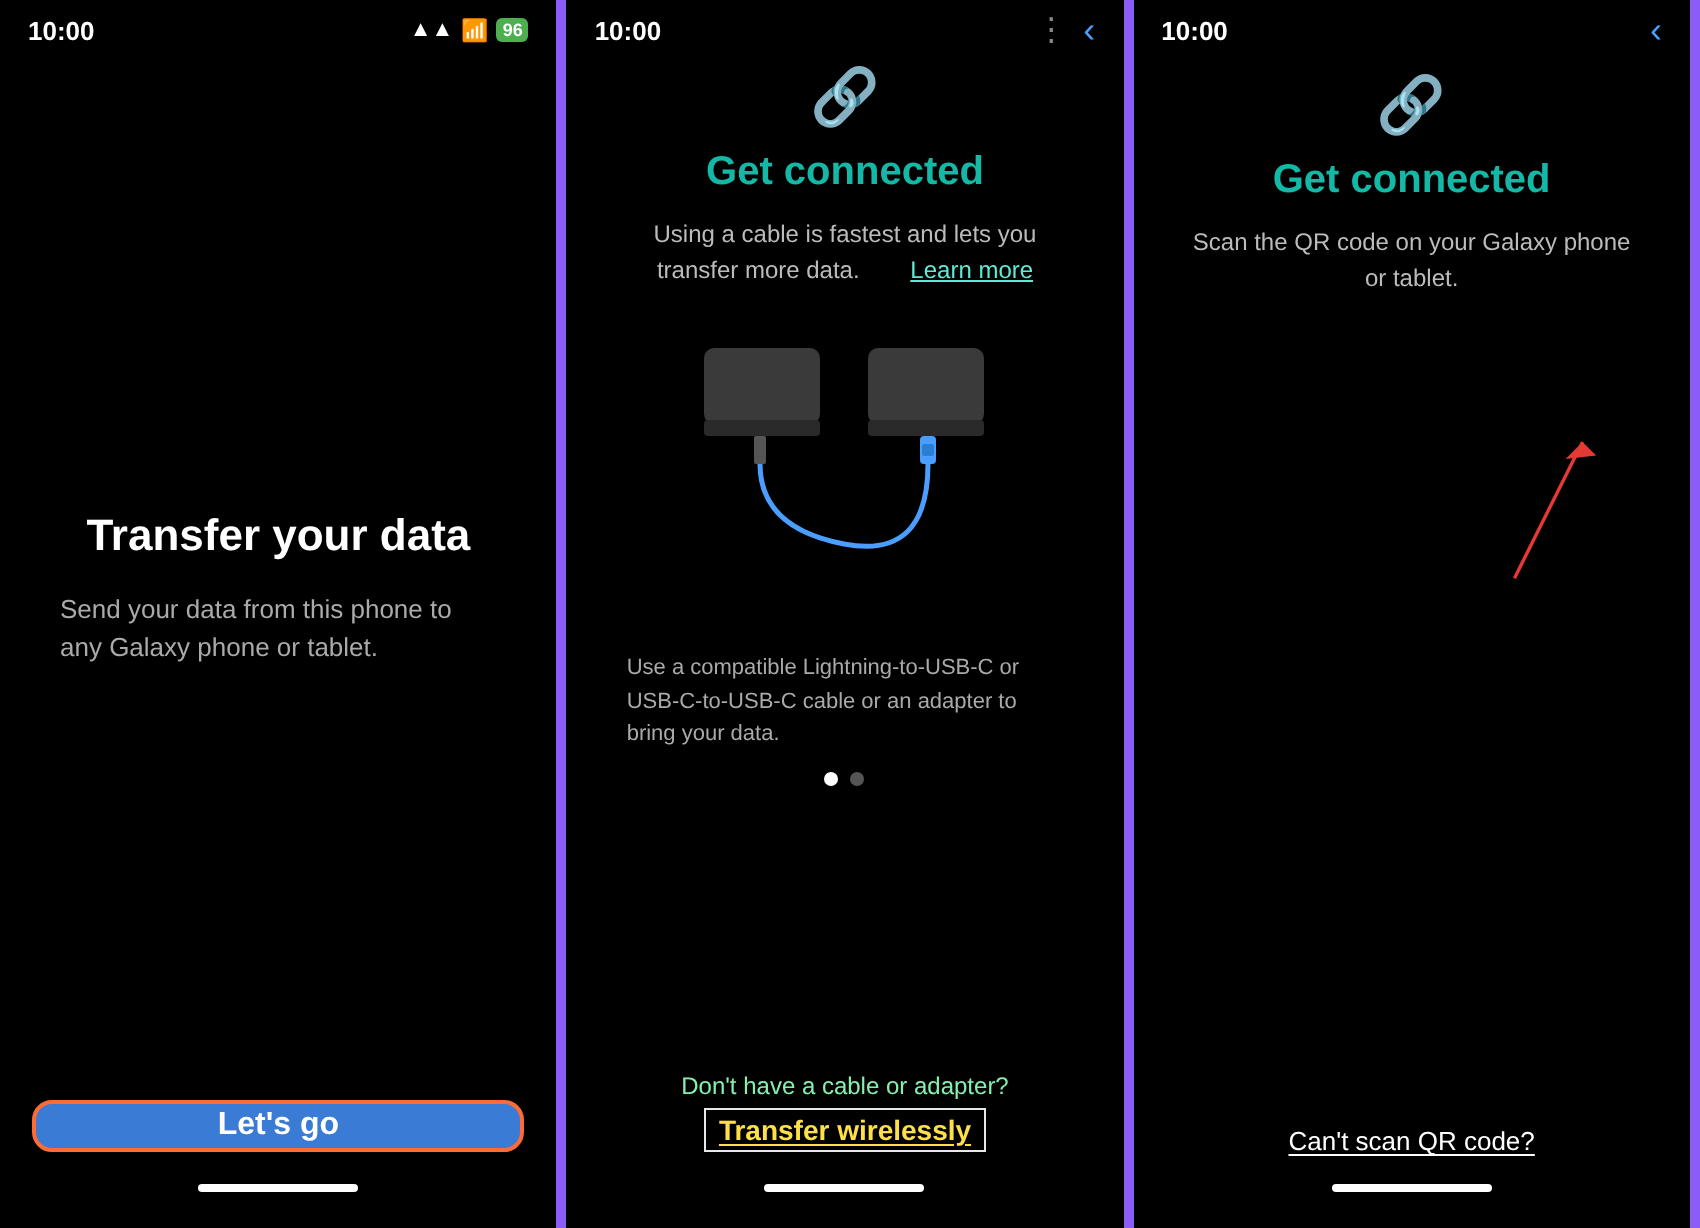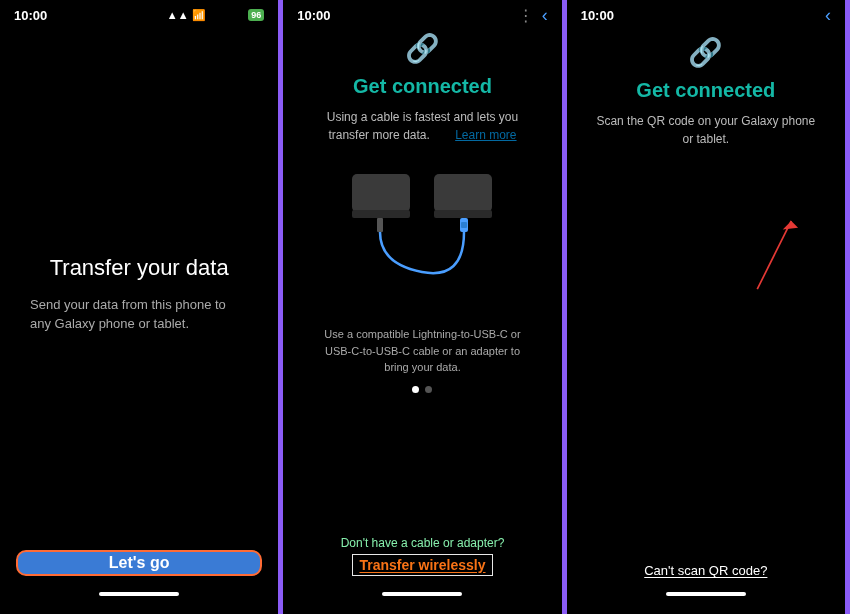--- a/index.html
+++ b/index.html
@@ -44,21 +44,20 @@
       color: #fff;
       font-size: 11px;
     }
     .battery-badge {
       background: #4CAF50;
       color: #fff;
       font-size: 9px;
       font-weight: 700;
       padding: 1px 3px;
       border-radius: 3px;
-      margin-left: 38px;
     }
 
     
     .panel-content {
       flex: 1;
       display: flex;
       flex-direction: column;
       align-items: center;
       padding: 0 20px;
       position: relative;
@@ -66,21 +65,21 @@
 
     
     .panel1 .panel-content {
       justify-content: center;
       padding-top: 20px;
     }
 
     .panel1-title {
       color: #fff;
       font-size: 22px;
-      font-weight: 400;
+      font-weight: 700;
       text-align: center;
       margin-bottom: 14px;
     }
     .panel1-subtitle {
       color: #aaa;
       font-size: 13px;
       text-align: left;
       line-height: 1.5;
       padding: 0 10px;
     }
@@ -107,36 +106,35 @@
     }
 
     .panel-subtitle {
       color: #bbb;
       font-size: 12px;
       text-align: center;
       line-height: 1.5;
       padding: 0 8px;
     }
     .panel-subtitle a {
-      color: #0369a1;
+      color: #5eead4;
       margin-left: 22px;
     }
 
     
     .cable-illustration {
       width: 200px;
       height: 160px;
       margin: 10px auto 6px;
       position: relative;
     }
 
     .cable-note {
       color: #aaa;
       font-size: 11px;
-      text-align: center;
       line-height: 1.5;
       padding: 0 10px;
       margin-top: 6px;
     }
 
     
     .dots-indicator {
       display: flex;
       gap: 6px;
       margin: 10px auto;
@@ -175,21 +173,21 @@
       flex-direction: column;
       align-items: center;
       gap: 4px;
     }
     .dont-have-text {
       color: #86efac;
       font-size: 12px;
       text-align: center;
     }
     .transfer-wirelessly-btn {
-      color: #f97316;
+      color: #fde047;
       font-size: 14px;
       font-weight: 600;
       text-decoration: underline;
       text-underline-offset: 2px;
       border: 1.5px solid #e8e8e8;
       padding: 2px 6px;
       cursor: pointer;
       background: transparent;
     }
 

